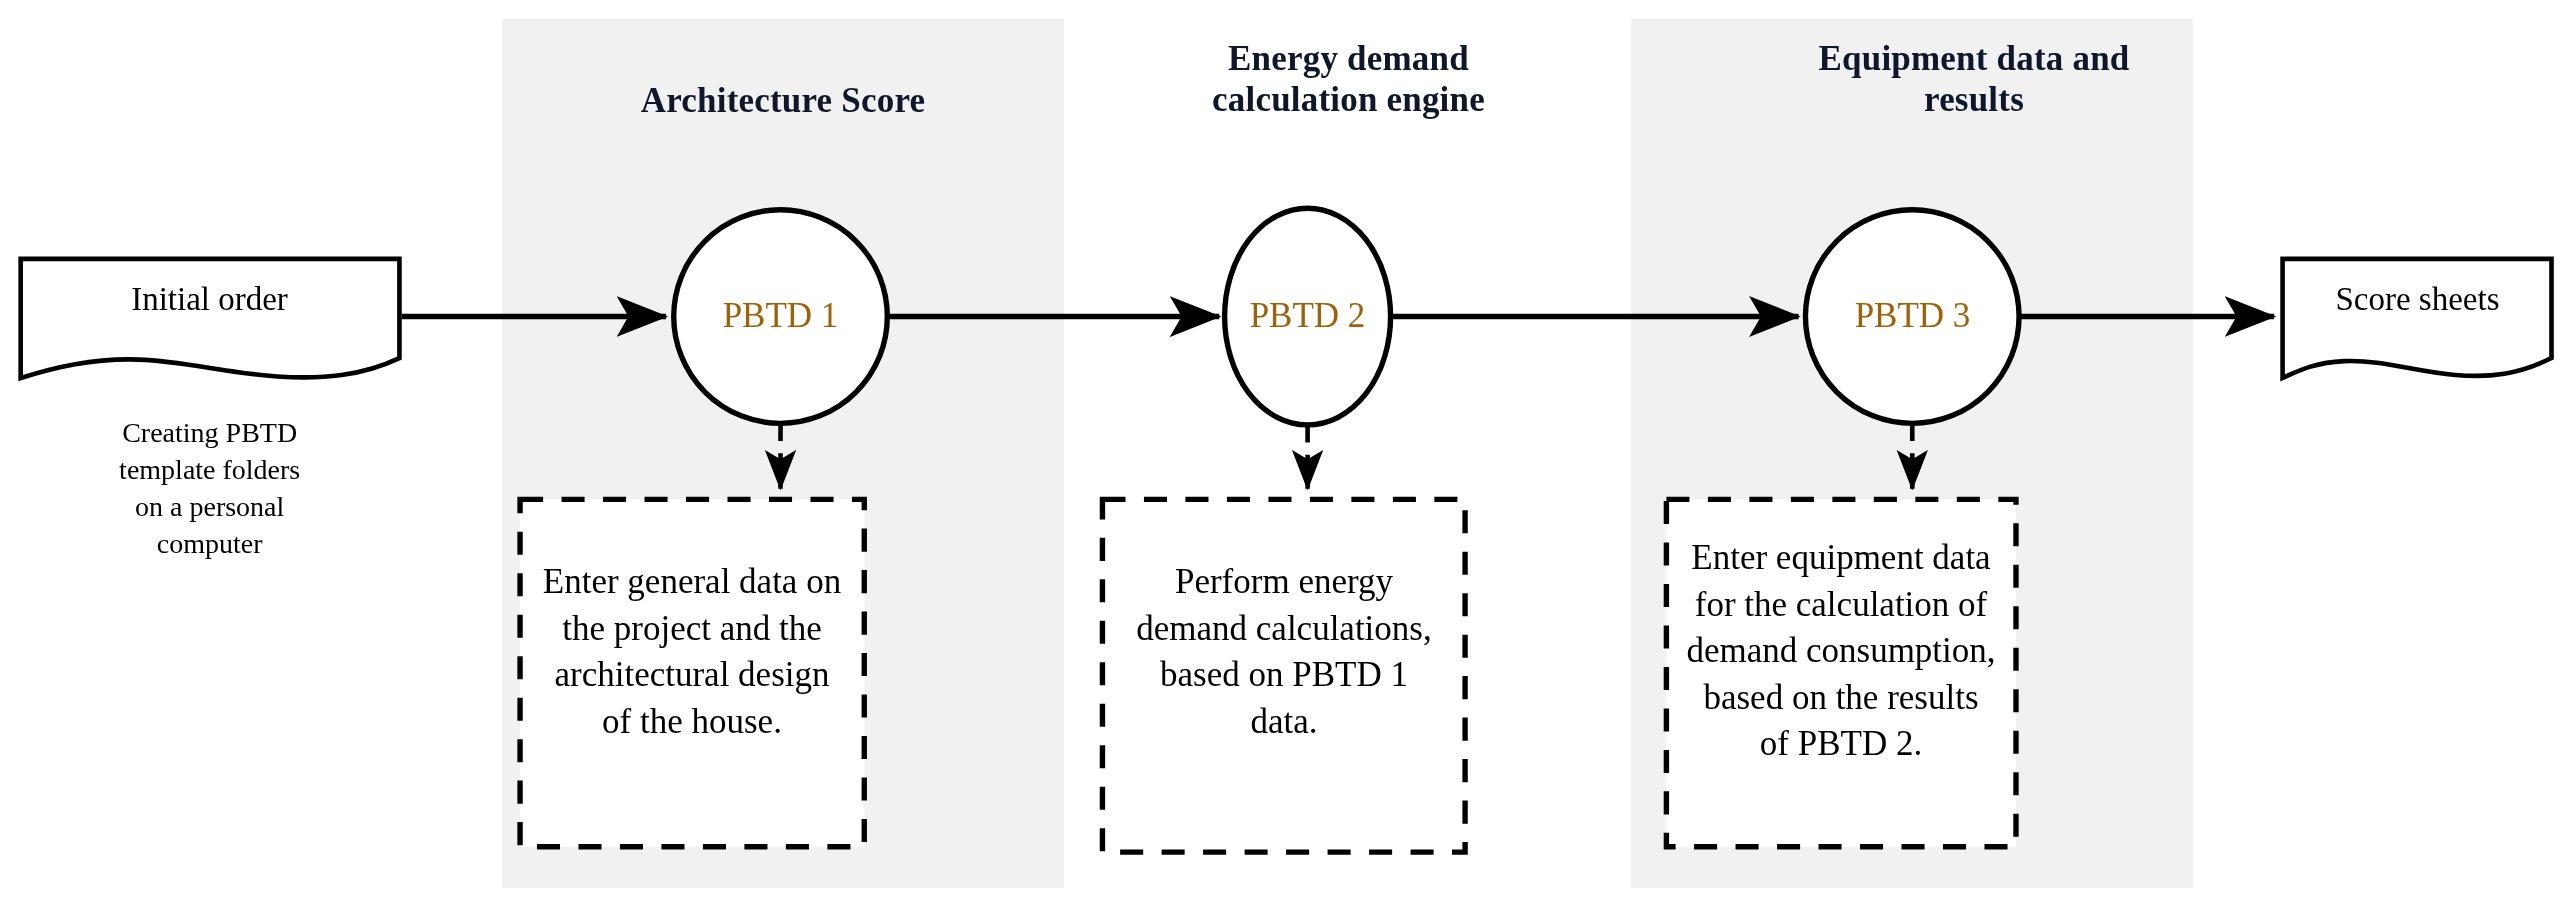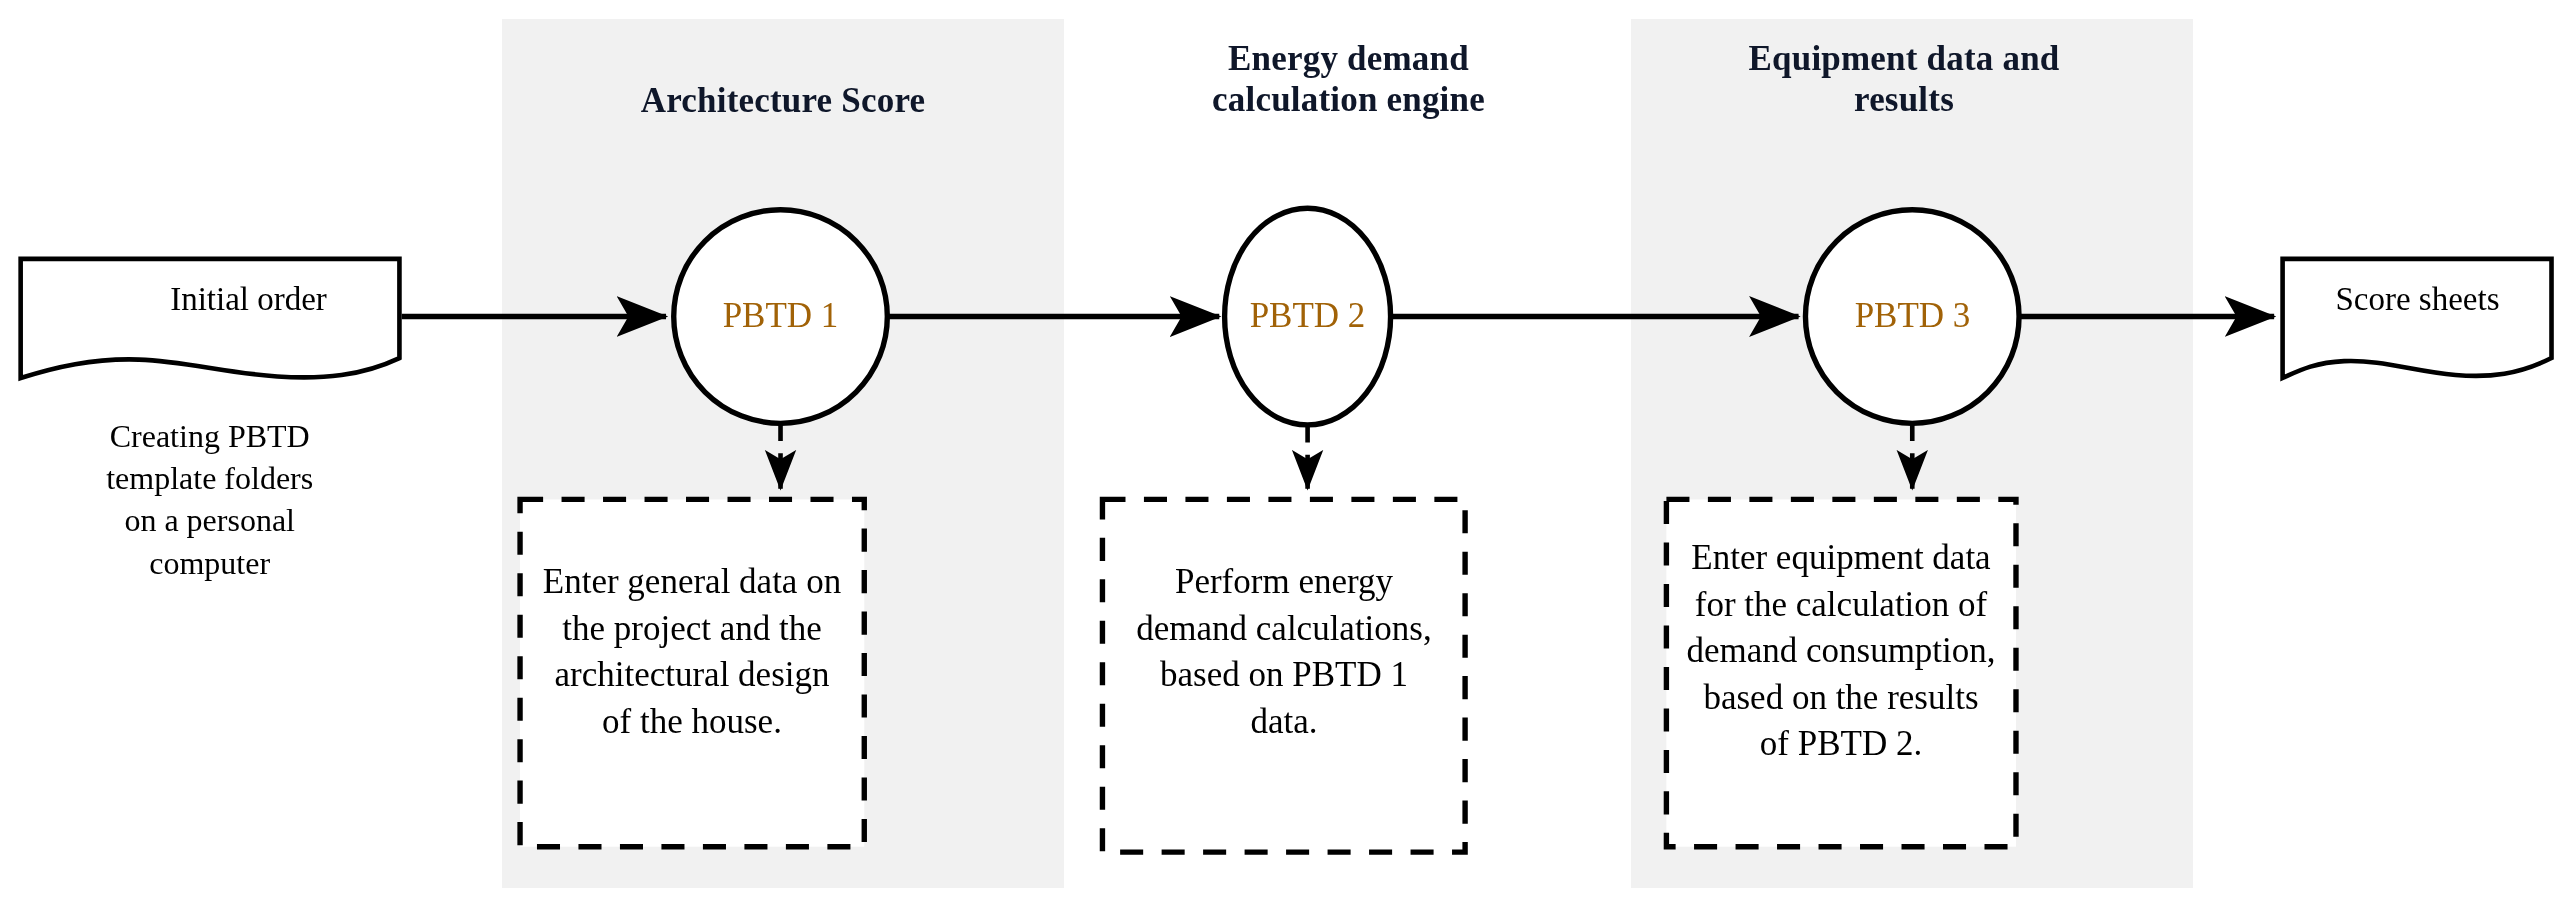--- a/index.html
+++ b/index.html
@@ -48,21 +48,21 @@
   .doc-label {
     position: absolute;
     text-align: center;
     font-size: 33px;
     color: #000000;
     line-height: 1.1;
   }
   .caption {
     position: absolute;
     text-align: center;
-    font-size: 32px;
+    font-size: 28px;
     line-height: 1.32;
     color: #000000;
   }
   .note-text {
     position: absolute;
     text-align: center;
     font-size: 35px;
     line-height: 1.33;
     color: #000000;
   }
@@ -114,26 +114,26 @@
 
   <div class="phase-title" style="left:502px; top:80px; width:562px;">
     <div>Architecture Score</div>
   </div>
 
   <div class="phase-title" style="left:1065px; top:38px; width:567px;">
     <div>Energy demand</div>
     <div>calculation engine</div>
   </div>
 
-  <div class="phase-title" style="left:1631px; top:38px; width:546px;">
+  <div class="phase-title" style="left:1701px; top:38px; width:546px;">
     <div>Equipment data and</div>
     <div>results</div>
   </div>
 
-  <div class="doc-label" style="left:20px; top:281px; width:379px;margin-left:39px;">Initial order</div>
+  <div class="doc-label" style="left:20px; top:281px; width:379px;">Initial order</div>
 
   <div class="caption" style="left:7.7px; top:415px; width:404px;">
     <div>Creating PBTD</div>
     <div>template folders</div>
     <div>on a personal</div>
     <div>computer</div>
   </div>
 
   <div class="node-label" style="left:673px; top:297px; width:215px;">PBTD 1</div>
   <div class="node-label" style="left:1200px; top:297px; width:215px;">PBTD 2</div>

